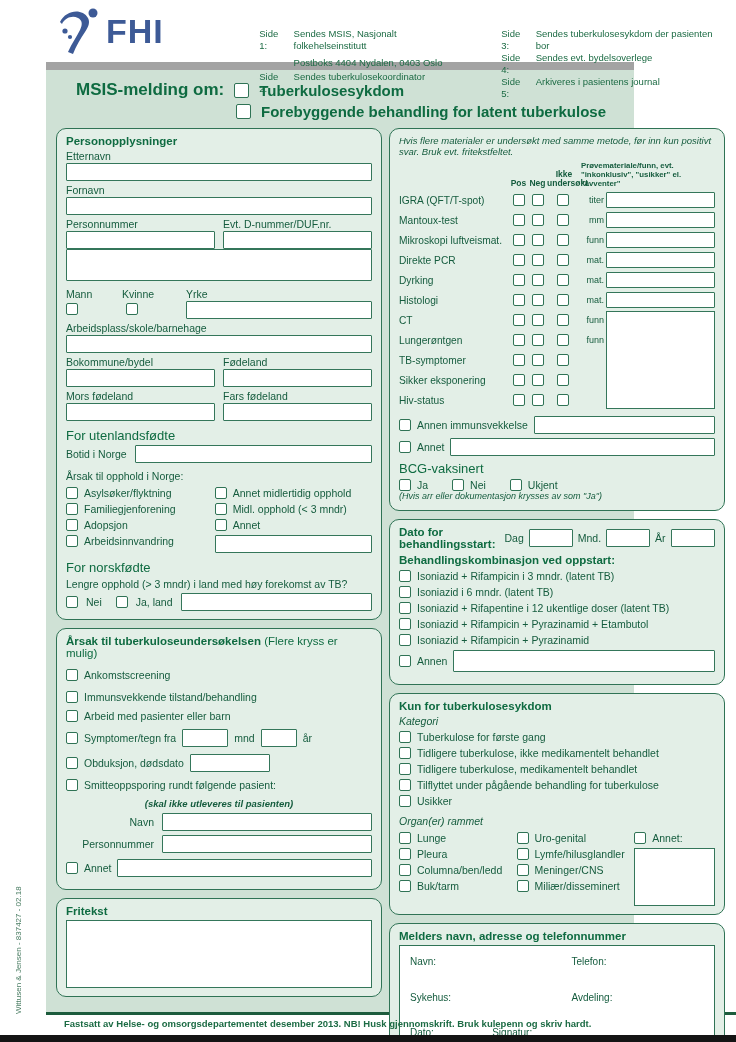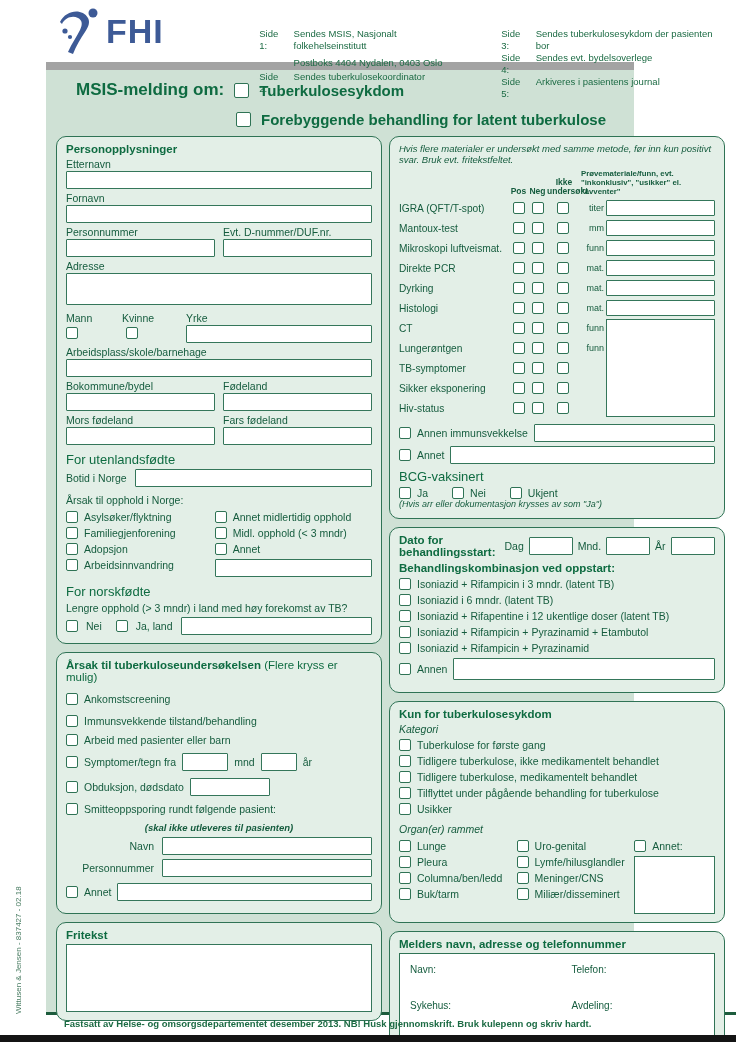--- a/index.html
+++ b/index.html
@@ -11,21 +11,21 @@
   .logo { display: flex; align-items: center; gap: 4px; width: 205px; }
   .logo-text { color: #3d5a96; font-size: 34px; font-weight: bold; letter-spacing: 1px; }
   .dist { display: flex; gap: 26px; font-size: 9.5px; color: #1c6b44; padding-top: 22px; }
   .dist table { border-collapse: collapse; }
   .dist td { vertical-align: top; font-size: 9.5px; color: #1c6b44; padding-right: 5px; line-height: 12px; }
 
   
   .sheet { margin-left: 46px; width: 588px; height: 950px; background: #cfe1d5; border-top: 8px solid #a3a3a3; padding: 6px 6px 0 10px; }
   .title-block { padding: 4px 0 4px 20px; color: #0e6b41; }
   .title-row { display: flex; align-items: center; gap: 10px; }
-  .title-row.second { padding-left: 160px; margin-top: 11px; }
+  .title-row.second { padding-left: 160px; margin-top: 3px; }
   .main-title { font-size: 17px; font-weight: bold; }
   .title-opt { font-size: 15px; font-weight: bold; }
   .cb { display: inline-block; width: 12px; height: 12px; background: #fff; border: 1.2px solid #2f7355; border-radius: 2px; flex: none; }
   .cb.big { width: 15px; height: 15px; }
 
   .cols { display: flex; gap: 7px; align-items: stretch; padding-top: 4px; }
   .col-l { width: 326px; flex: none; display: flex; flex-direction: column; }
   .col-r { flex: 1; display: flex; flex-direction: column; }
 
   .panel { background: #e3efe7; border: 1.4px solid #2f7355; border-radius: 10px; padding: 6px 9px 8px 9px; margin-bottom: 8px; }
@@ -153,21 +153,20 @@
             <div class="half">
               <span class="lab">Personnummer</span>
               <input class="inp" style="">
             </div>
             <div class="half">
               <span class="lab">Evt. D-nummer/DUF.nr.</span>
               <input class="inp" style="">
             </div>
           </div>
 
-          <span class="lab">Adresse</span>
           <input class="inp tall" style="">
 
           <div class="row" style="align-items:flex-start; margin-top:4px;">
             <div style="width:48px;">
               <span class="lab">Mann</span>
               <span class="cb"></span>
             </div>
             <div style="width:56px;">
               <span class="lab">Kvinne</span>
               <span class="cb" style="margin-left:4px;"></span>

